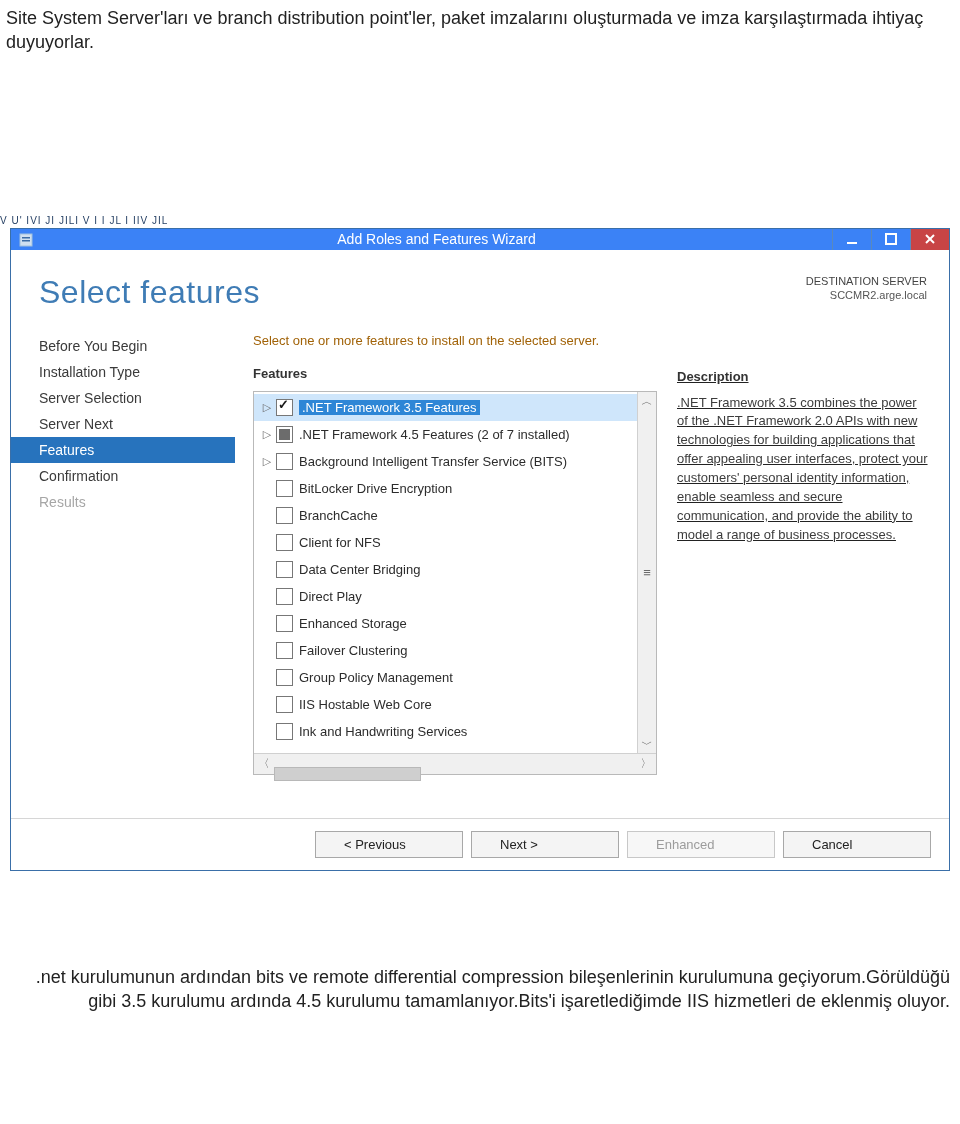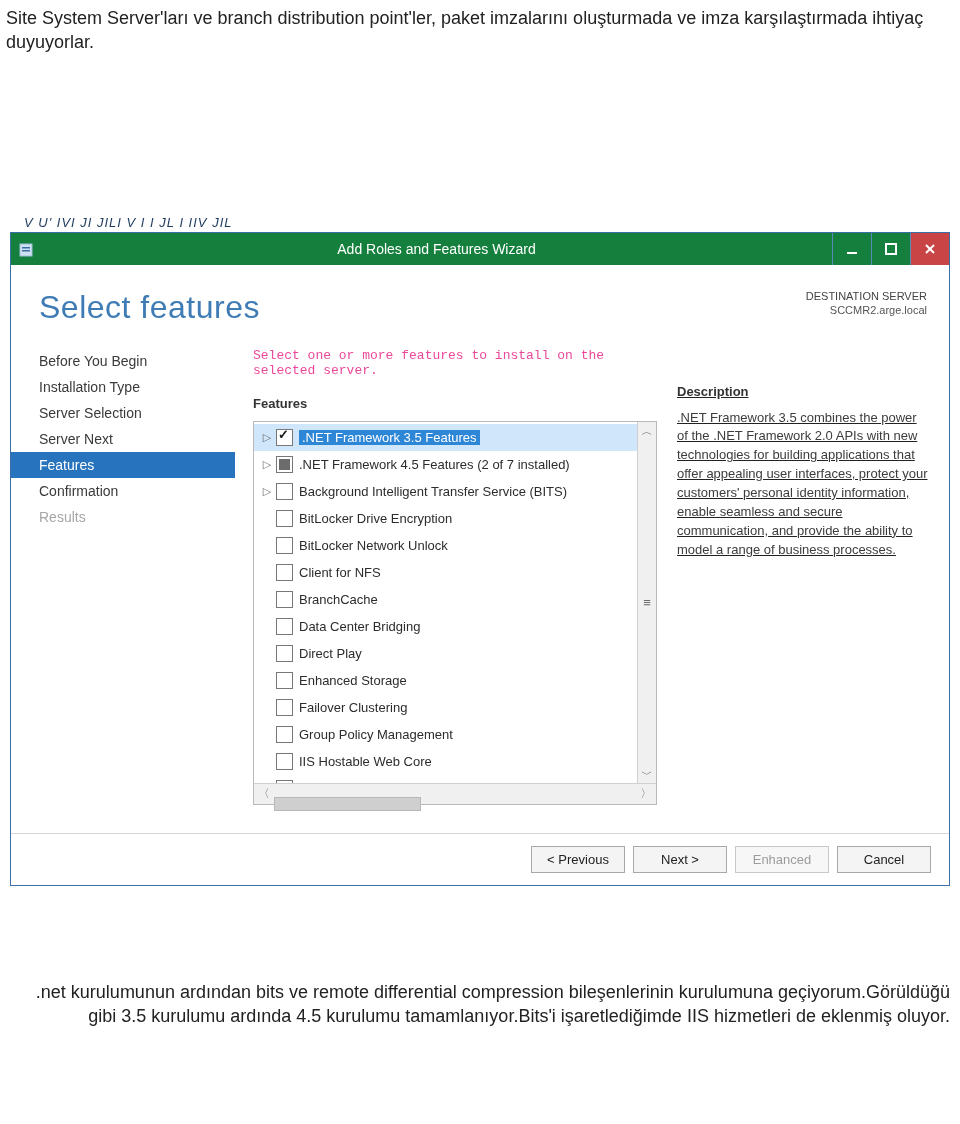--- a/index.html
+++ b/index.html
@@ -12,37 +12,36 @@
     width: 960px;
   }
   .doc-text {
     padding: 6px 10px 0 6px;
     line-height: 1.35;
     font-size: 18px;
   }
   .spacer { height: 160px; }
   .garbled {
     font-family: Verdana, sans-serif;
-    font-size: 13px;
+    font-size: 10px;
     color: #1f3a5f;
-    font-style: italic;
     letter-spacing: 1px;
-    padding-left: 24px;
+    padding-left: 0;
   }
   .window-wrap {
     margin: 2px 10px 0 10px;
     border: 1px solid #3a6fa8;
     background: #fff;
   }
   .titlebar {
-    background: #15803d;
+    background: #3b82f6;
     color: #fff;
     display: flex;
     align-items: center;
-    height: 32px;
+    height: 21px;
     position: relative;
   }
   .titlebar .icon-slot {
     width: 30px;
     text-align: center;
     color: #cfe0f0;
   }
   .titlebar .icon-slot svg { vertical-align: middle; }
   .titlebar-title {
     flex: 1;
@@ -113,23 +112,22 @@
   }
   .nav-item.disabled {
     color: #a6a6a6;
   }
   .center-col {
     flex: 1;
     padding: 14px 10px 0 18px;
   }
   .instruction {
     font-size: 13px;
-    color: #ec4899;
+    color: #a16207;
     margin-bottom: 18px;
-    font-family: Liberation Mono, monospace;
   }
   .col-label {
     font-size: 13px;
     font-weight: 600;
     color: #333;
     margin-bottom: 10px;
   }
   .listbox {
     border: 1px solid #b9b9b9;
     height: 382px;
@@ -239,26 +237,25 @@
   }
   .button-bar {
     border-top: 1px solid #d6d6d6;
     padding: 12px 18px;
     display: flex;
     justify-content: flex-end;
     gap: 8px;
   }
   .wbtn {
     min-width: 90px;
-    padding: 5px 1px;
+    padding: 5px 28px;
     font-size: 13px;
     border: 1px solid #a8a8a8;
     background: #f4f4f4;
     color: #222;
-    text-align: center;
   }
   .wbtn.disabled {
     color: #9c9c9c;
     border-color: #c8c8c8;
     background: #f7f7f7;
   }
   .bottom-garble {
     margin: 0 10px;
     display: flex;
     font-size: 11px;
@@ -356,31 +353,26 @@
                 <span class="ftext">Background Intelligent Transfer Service (BITS)</span>
               </div>
               <div class="frow">
                 <span class="expander"></span>
                 <span class="cb"></span>
                 <span class="ftext">BitLocker Drive Encryption</span>
               </div>
               <div class="frow">
                 <span class="expander"></span>
                 <span class="cb"></span>
-                <span class="ftext">BitLocker Network Unlock</span>
+                <span class="ftext">BranchCache</span>
               </div>
               <div class="frow">
                 <span class="expander"></span>
                 <span class="cb"></span>
                 <span class="ftext">Client for NFS</span>
-              </div>
-              <div class="frow">
-                <span class="expander"></span>
-                <span class="cb"></span>
-                <span class="ftext">BranchCache</span>
               </div>
               <div class="frow">
                 <span class="expander"></span>
                 <span class="cb"></span>
                 <span class="ftext">Data Center Bridging</span>
               </div>
               <div class="frow">
                 <span class="expander"></span>
                 <span class="cb"></span>
                 <span class="ftext">Direct Play</span>

